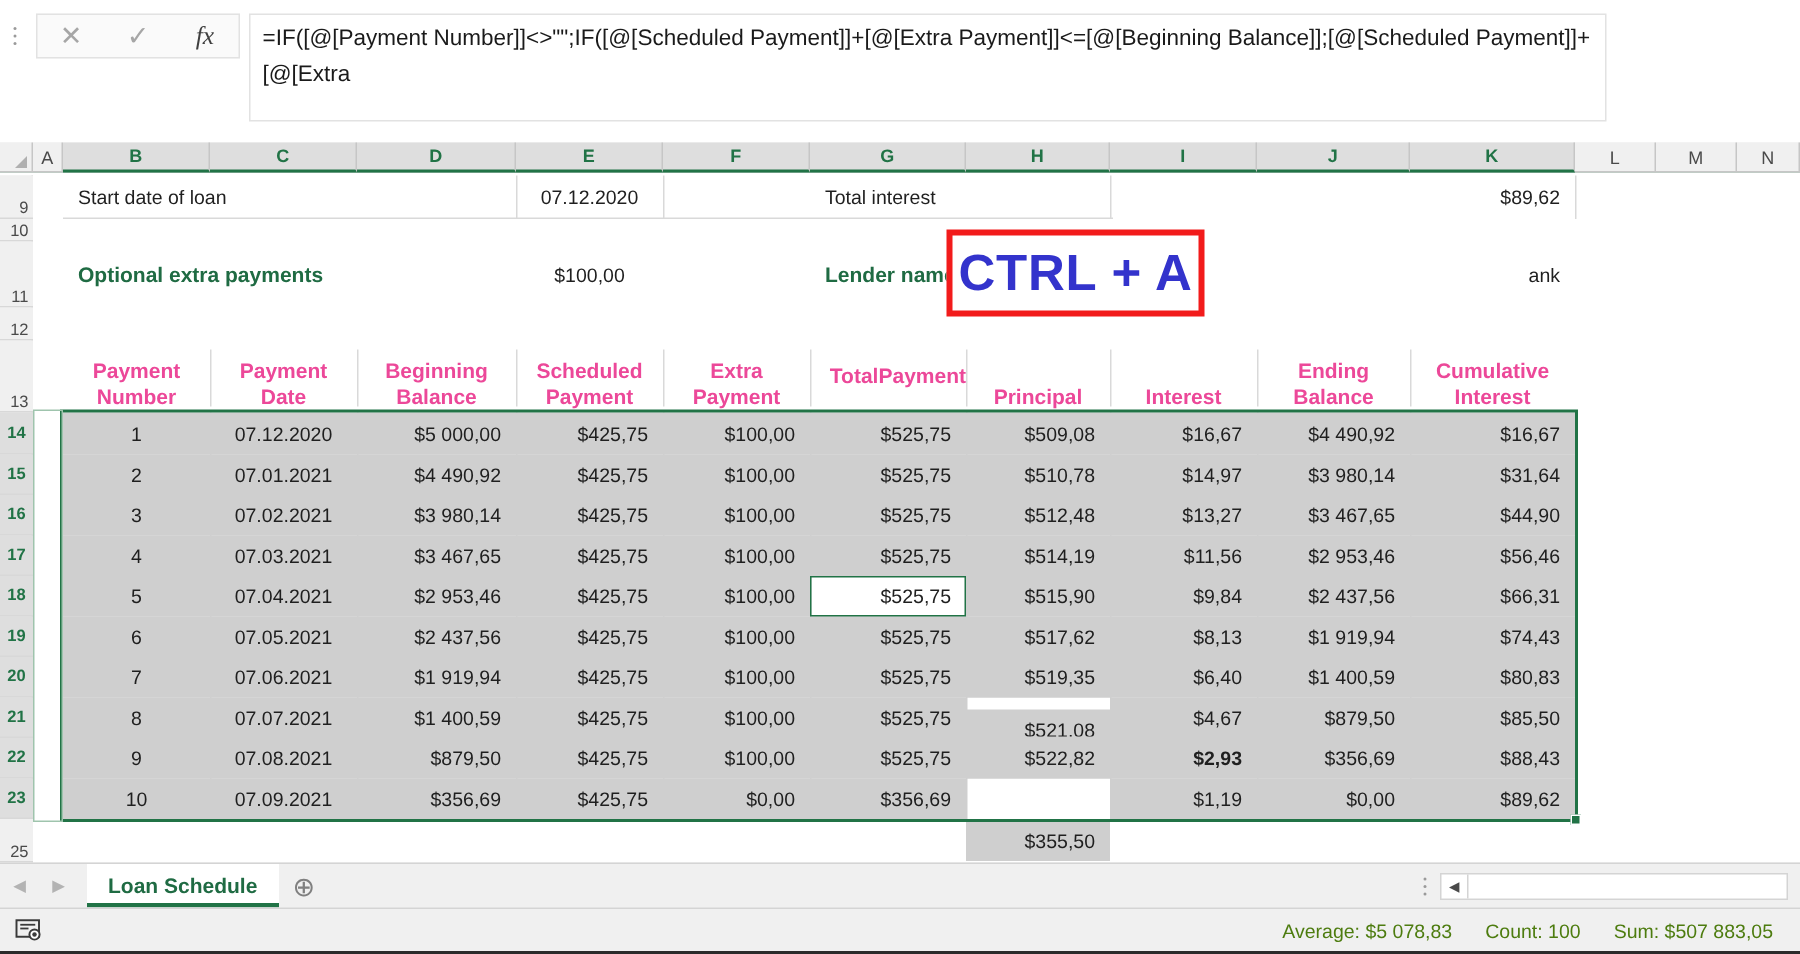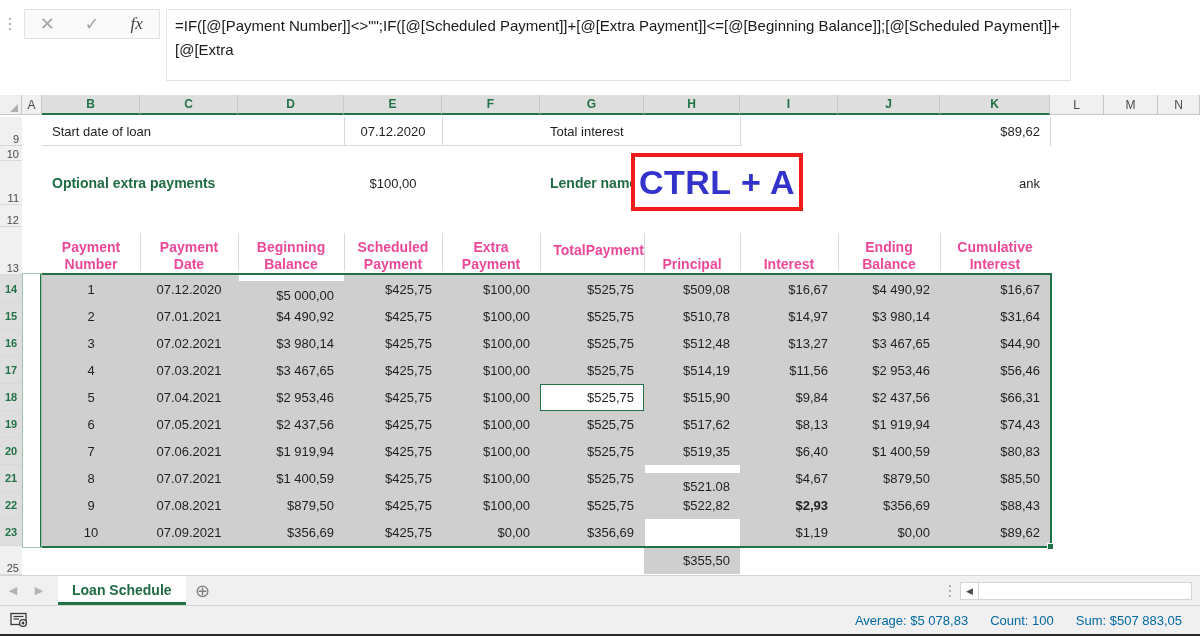--- a/index.html
+++ b/index.html
@@ -178,21 +178,21 @@
 
   
   #statusbar {
     position:absolute; left:0; top:605px; width:1200px; height:29px;
     background:#f0f0f0; border-top:1px solid #d4d4d4;
     display:flex; align-items:center;
   }
   #status-icon { margin-left:8px; width:22px;height:20px;display:flex;align-items:center;justify-content:center; }
   #status-right {
     margin-left:auto; display:flex; align-items:center; gap:22px;
-    padding-right:18px; font-size:13px; color:#0369a1;
+    padding-right:18px; font-size:13px; color:#4d7c0f;
   }
   #bottom-edge { position:absolute; left:0; top:634px; width:1200px; height:2px; background:#2b2b2b; }
 </style>
 </head>
 <body>
 
 <div id="formula-strip">
   <div id="namebox-grip">
     <i></i>
       <i></i>
@@ -302,21 +302,21 @@
         <div>Balance</div>
       </div>
       <div class="vline" style="left: 816px; top: 116px; height: 38px;"></div>
       <div class="cell tbl-head" style="left: 918px; top: 110px; width: 110px; height: 48px; display: flex; flex-direction: column; justify-content: flex-end; align-items: center;">
         <div>Cumulative</div>
         <div>Interest</div>
       </div>
       <div class="vline" style="left: 918px; top: 116px; height: 38px;"></div>
       <div class="cell c selcell" style="left: 20px; top: 158px; width: 98px; height: 28px;">1</div>
       <div class="cell c selcell" style="left: 118px; top: 158px; width: 98px; height: 28px;">07.12.2020</div>
-      <div class="cell r selcell" style="left: 216px; top: 164px; width: 106px; height: 28px; text-align: right;">$5 000,00</div>
+      <div class="cell r selcell" style="left: 216px; top: 158px; width: 106px; height: 28px; text-align: right;">$5 000,00</div>
       <div class="cell r selcell" style="left: 322px; top: 158px; width: 98px; height: 28px;">$425,75</div>
       <div class="cell r selcell" style="left: 420px; top: 158px; width: 98px; height: 28px;">$100,00</div>
       <div class="cell r selcell" style="left: 518px; top: 158px; width: 104px; height: 28px;">$525,75</div>
       <div class="cell r selcell" style="left: 622px; top: 158px; width: 96px; height: 28px;">$509,08</div>
       <div class="cell r selcell" style="left: 718px; top: 158px; width: 98px; height: 28px;">$16,67</div>
       <div class="cell r selcell" style="left: 816px; top: 158px; width: 102px; height: 28px;">$4 490,92</div>
       <div class="cell r selcell" style="left: 918px; top: 158px; width: 110px; height: 28px;">$16,67</div>
       <div class="thinline" style="left: 20px; top: 185px; width: 1008px; height: 1px;"></div>
       <div class="cell c selcell" style="left: 20px; top: 186px; width: 98px; height: 27px;">2</div>
       <div class="cell c selcell" style="left: 118px; top: 186px; width: 98px; height: 27px;">07.01.2021</div>

